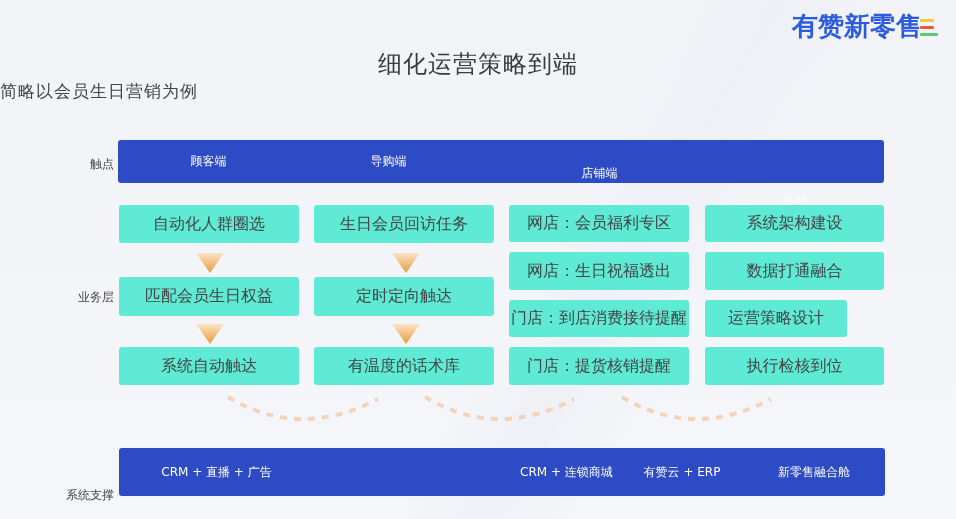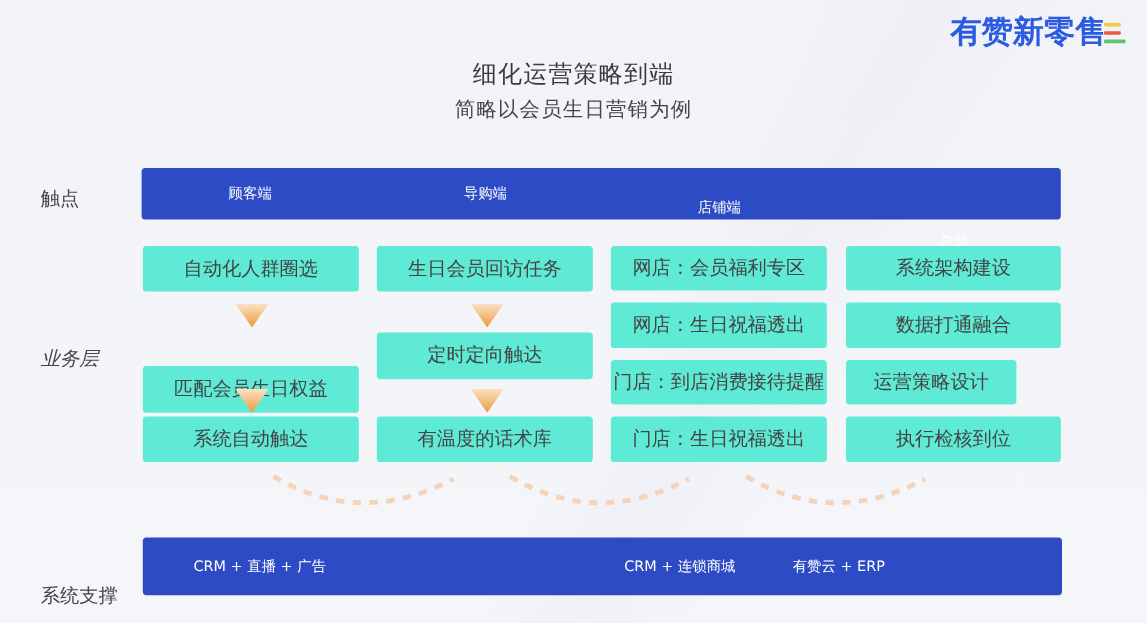--- a/index.html
+++ b/index.html
@@ -26,29 +26,29 @@
     font-family: "DejaVu Sans", sans-serif;
   }
   .logo-bars { position: relative; width: 20px; height: 22px; margin-left: -2px; }
   .logo-bars span { position: absolute; left: 0; height: 3px; border-radius: 1px; }
   .logo-bars .b1 { top: 4px; width: 14px; background: #f5c842; }
   .logo-bars .b2 { top: 11px; width: 14px; background: #ee5a3a; }
   .logo-bars .b3 { top: 18px; width: 18px; background: #5bc770; }
 
   .title {
     position: absolute; left: 0; width: 956px; top: 48px;
-    text-align: center; font-size: 20px; color: #3a3a3a; letter-spacing: 1px;
+    text-align: center; font-size: 24px; color: #3a3a3a; letter-spacing: 1px;
   }
   .subtitle {
     position: absolute; left: 0; width: 956px; top: 80px;
-    text-align: center; font-size: 17px; color: #444; letter-spacing: 1px;
+    text-align: left; font-size: 17px; color: #444; letter-spacing: 1px;
   }
 
   .row-label {
-    position: absolute; font-size: 16px; color: #444; width: 80px; text-align: left;
+    position: absolute; font-size: 12px; color: #444; width: 80px; text-align: right;
   }
 
   .bar {
     position: absolute; background: #2e4bc6; border-radius: 3px;
     color: #fff; font-size: 12px;
   }
   .bar .cell {
     position: absolute; top: 0; height: 100%;
     display: flex; align-items: center; justify-content: center;
     white-space: nowrap;
@@ -79,43 +79,43 @@
     <span class="b1"></span>
       <span class="b2"></span>
       <span class="b3"></span>
   </span>
 </div>
 
 <div class="title">细化运营策略到端</div>
 <div class="subtitle">简略以会员生日营销为例</div>
 
 <div class="row-label" style="left:34px; top:156px;">触点</div>
-<div class="row-label" style="left:34px; top:289px;font-style:italic;">业务层</div>
+<div class="row-label" style="left:34px; top:289px;">业务层</div>
 <div class="row-label" style="left:34px; top:463px;margin-top:24px;">系统支撑</div>
 
 <div class="bar" style="left:118px; top:140px; width:766px; height:43px;">
   <div class="cell" style="left:0; width:181px;">顾客端</div>
-  <div class="cell" style="left:196px; width:181px;">导购端</div>
+  <div class="cell" style="left:180px; width:181px;">导购端</div>
   <div class="cell" style="left:391px; width:181px;margin-top:12px;">店铺端</div>
   <div class="cell" style="left:587px; width:179px;margin-top:40px;">总部</div>
 </div>
 
 <div class="box" style="left:119px; top:205px; width:180px; height:38px;">自动化人群圈选</div>
 <div class="arrow" style="left:196px; top:253px;">
   <svg width="28" height="20" viewBox="0 0 28 20">
       <defs>
         <linearGradient id="ga1" x1="0" y1="0" x2="0" y2="1">
           <stop offset="0" stop-color="#fbe3c6"></stop>
           <stop offset="1" stop-color="#e89a3c"></stop>
         </linearGradient>
       </defs>
       <polygon points="0,0 28,0 14,20" fill="url(#ga1)"></polygon>
     </svg>
 </div>
-<div class="box" style="left:119px; top:277px; width:180px; height:39px;margin-top:28px;">匹配会员生日权益</div>
+<div class="box" style="left:119px; top:277px; width:180px; height:39px;">匹配会员生日权益</div>
 <div class="arrow" style="left:196px; top:324px;">
   <svg width="28" height="20" viewBox="0 0 28 20">
       <defs>
         <linearGradient id="ga2" x1="0" y1="0" x2="0" y2="1">
           <stop offset="0" stop-color="#fbe3c6"></stop>
           <stop offset="1" stop-color="#e89a3c"></stop>
         </linearGradient>
       </defs>
       <polygon points="0,0 28,0 14,20" fill="url(#ga2)"></polygon>
     </svg>
@@ -144,32 +144,33 @@
         </linearGradient>
       </defs>
       <polygon points="0,0 28,0 14,20" fill="url(#ga4)"></polygon>
     </svg>
 </div>
 <div class="box" style="left:314px; top:347px; width:180px; height:38px;">有温度的话术库</div>
 
 <div class="box" style="left:509px; top:205px; width:180px; height:37px;">网店：会员福利专区</div>
 <div class="box" style="left:509px; top:252px; width:180px; height:38px;">网店：生日祝福透出</div>
 <div class="box" style="left:509px; top:300px; width:180px; height:37px;">门店：到店消费接待提醒</div>
-<div class="box" style="left:509px; top:347px; width:180px; height:38px;">门店：生日祝福透出</div>
+<div class="box" style="left:509px; top:347px; width:180px; height:38px;">门店：提货核销提醒</div>
 
 <div class="box" style="left:705px; top:205px; width:179px; height:37px;">系统架构建设</div>
 <div class="box" style="left:705px; top:252px; width:179px; height:38px;">数据打通融合</div>
 <div class="box" style="left:705px; top:300px; width:142px; height:37px;">运营策略设计</div>
 <div class="box" style="left:705px; top:347px; width:179px; height:38px;">执行检核到位</div>
 
 <svg class="arcs" width="956" height="40" viewBox="0 0 956 40">
   <g fill="none" stroke="#f3d4b8" stroke-width="4" stroke-dasharray="7,7">
     <path d="M228,7 Q300,50 378,9"></path>
     <path d="M425,7 Q497,50 574,9"></path>
     <path d="M622,7 Q694,50 771,9"></path>
   </g>
 </svg>
 
 <div class="bar" style="left:119px; top:448px; width:766px; height:48px;">
   <div class="cell" style="left:10px; width:175px;">CRM + 直播 + 广告</div>
   <div class="cell" style="left:380px; width:135px;">CRM + 连锁商城</div>
-  <div class="cell" style="left:525px; width:110px;">有赞云 + ERP</div>
+  <div class="cell" style="left:508px; width:110px;">有赞云 + ERP</div>
+  <div class="cell" style="left:640px; width:110px;">新零售融合舱</div>
 </div>
 
 </body></html>

